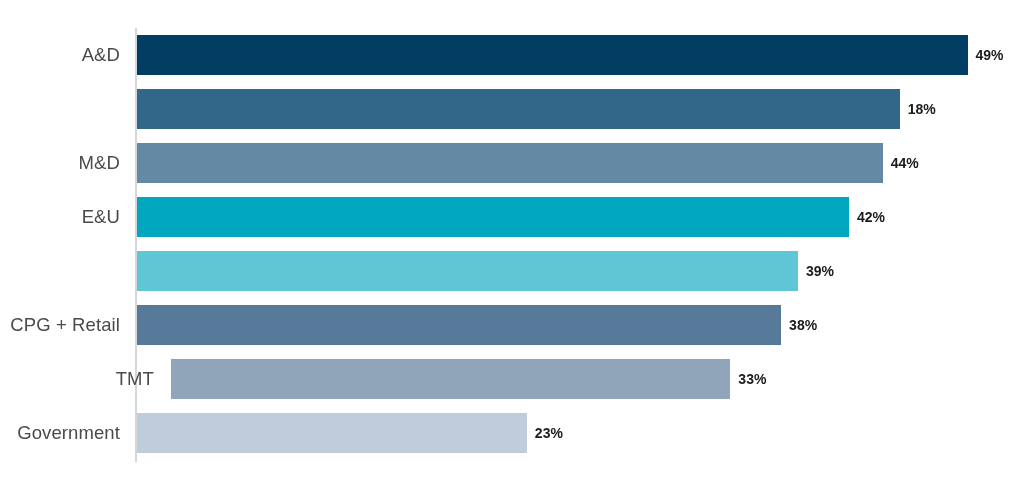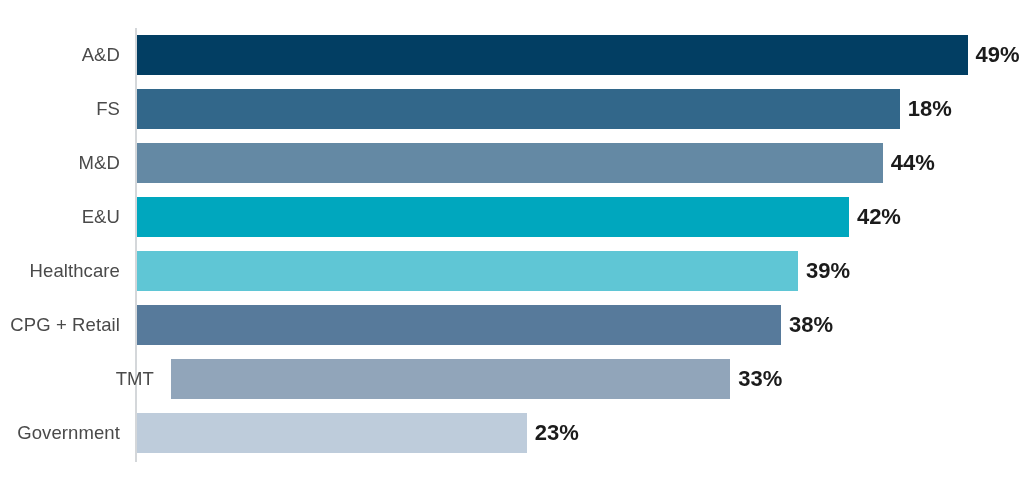--- a/index.html
+++ b/index.html
@@ -66,55 +66,53 @@
     left: 137px;
     top: 0;
     height: 40px;
   }
 
   .value-label {
     position: absolute;
     top: 0;
     height: 40px;
     line-height: 40px;
-    font-size: 22px;
+    font-size: 14px;
     font-weight: bold;
     color: #1b1b1b;
     white-space: nowrap;
   }
 </style>
 </head>
 <body>
 
 <div id="chart-root">
   <div class="plot-area">
     <div class="axis-line"></div>
     <div id="rows">
         <div class="row" style="top: 35px;">
           <div class="cat-label">A&amp;D</div>
           <div class="bar" title="A&amp;D 49%" style="width: 830.55px; background: rgb(2, 62, 99);"></div>
           <div class="value-label" style="left: 975.55px;">49%</div>
         </div>
         <div class="row" style="top: 89px;">
-          <div class="cat-label">FS</div>
           <div class="bar" title="FS 45%" style="width: 762.75px; background: rgb(50, 103, 138);"></div>
           <div class="value-label" style="left: 907.75px;">18%</div>
         </div>
         <div class="row" style="top: 143px;">
           <div class="cat-label">M&amp;D</div>
           <div class="bar" title="M&amp;D 44%" style="width: 745.8px; background: rgb(100, 137, 164);"></div>
           <div class="value-label" style="left: 890.8px;">44%</div>
         </div>
         <div class="row" style="top: 197px;">
           <div class="cat-label">E&amp;U</div>
           <div class="bar" title="E&amp;U 42%" style="width: 711.9px; background: rgb(0, 167, 190);"></div>
           <div class="value-label" style="left: 856.9px;">42%</div>
         </div>
         <div class="row" style="top: 251px;">
-          <div class="cat-label">Healthcare</div>
           <div class="bar" title="Healthcare 39%" style="width: 661.05px; background: rgb(95, 198, 213);"></div>
           <div class="value-label" style="left: 806.05px;">39%</div>
         </div>
         <div class="row" style="top: 305px; border-radius: 20px;">
           <div class="cat-label">CPG + Retail</div>
           <div class="bar" title="CPG + Retail 38%" style="width: 644.1px; background: rgb(87, 122, 155);"></div>
           <div class="value-label" style="left: 789.1px;">38%</div>
         </div>
         <div class="row" style="top: 359px; margin-left: 34px;">
           <div class="cat-label">TMT</div>

